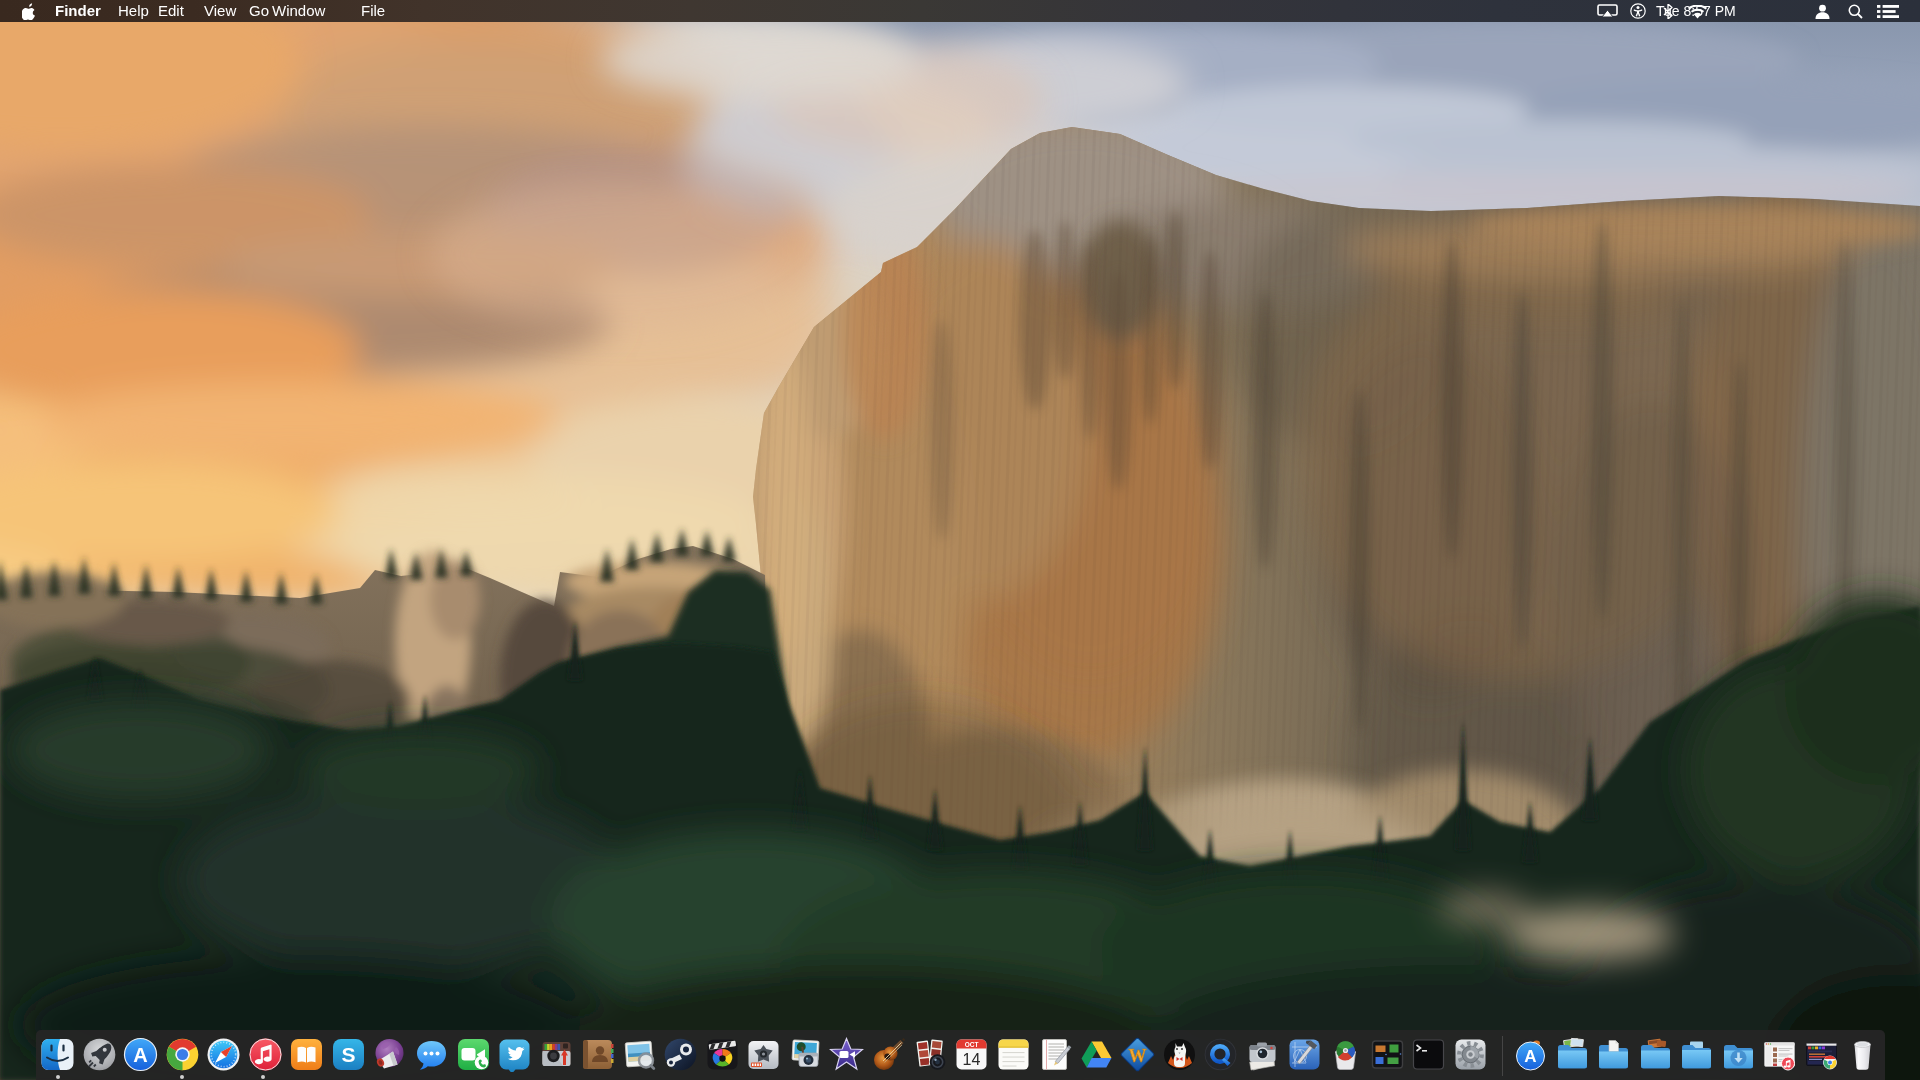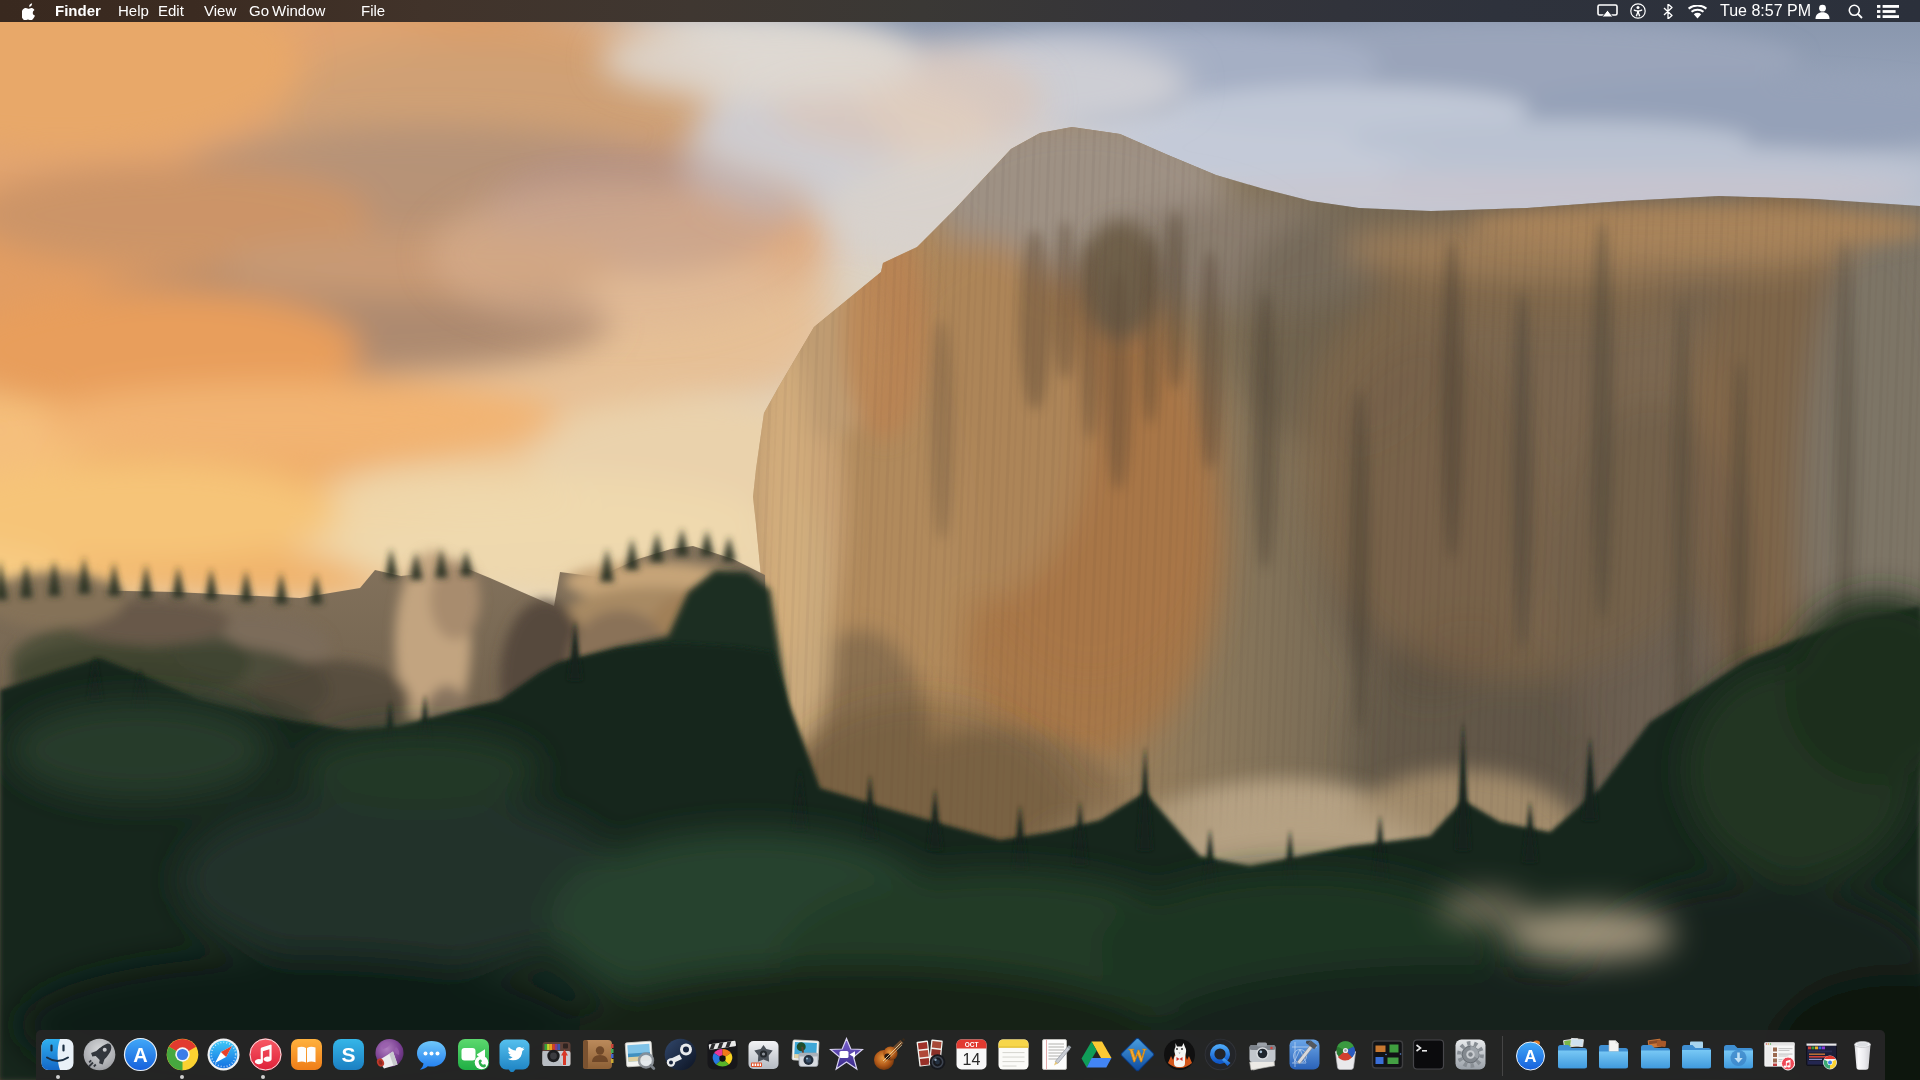--- a/index.html
+++ b/index.html
@@ -266,21 +266,21 @@
       <path d="M4,6.2 C5.5,7 6.5,7.2 8,7.2 C9.5,7.2 10.5,7 12,6.2 L12.4,7.4 C11,8.1 10,8.3 9,8.4 L9,9.5 L10.4,13 L9,13.6 L8,10.4 L7,13.6 L5.6,13 L7,9.5 L7,8.4 C6,8.3 5,8.1 3.6,7.4 Z" fill="#fff"></path>
     </svg>
 <svg class="mi" style="left:1663px;top:4px" width="10" height="15" viewBox="0 0 10 15">
       <path d="M5,0 L5,15 M5,0 L9,3.5 L1,11 M5,15 L9,11.5 L1,4" stroke="#fff" stroke-width="1.3" fill="none" stroke-linejoin="round"></path>
     </svg>
 <svg class="mi" style="left:1687px;top:5px" width="21" height="14" viewBox="0 0 21 14">
       <path d="M10.5,13.4 L14.2,9.2 C12,7.4 9,7.4 6.8,9.2 Z" fill="#fff"></path>
       <path d="M4.5,6.8 C8,4 13,4 16.5,6.8" stroke="#fff" stroke-width="2" fill="none"></path>
       <path d="M1.6,3.6 C6.8,-0.5 14.2,-0.5 19.4,3.6" stroke="#fff" stroke-width="2" fill="none"></path>
     </svg>
-<span class="mi" style="left:1720px;font-size:16px">Tue 8:57 PM</span>
+<span class="mi" style="left:1656px;font-size:14px">Tue 8:57 PM</span>
 <svg class="mi" style="left:1813px;top:4px" width="19" height="15" viewBox="0 0 19 15">
       <circle cx="9.5" cy="4.2" r="3.4" fill="#fff"></circle>
       <path d="M2.5,15 C2.5,10.5 5.5,8.3 9.5,8.3 C13.5,8.3 16.5,10.5 16.5,15 Z" fill="#fff"></path>
     </svg>
 <svg class="mi" style="left:1848px;top:4px" width="15" height="15" viewBox="0 0 15 15">
       <circle cx="6.3" cy="6.3" r="5" fill="none" stroke="#fff" stroke-width="1.6"></circle>
       <line x1="10" y1="10" x2="14" y2="14" stroke="#fff" stroke-width="1.8"></line>
     </svg>
 <svg class="mi" style="left:1877px;top:5px" width="22" height="13" viewBox="0 0 22 13">
       <g fill="#fff">

